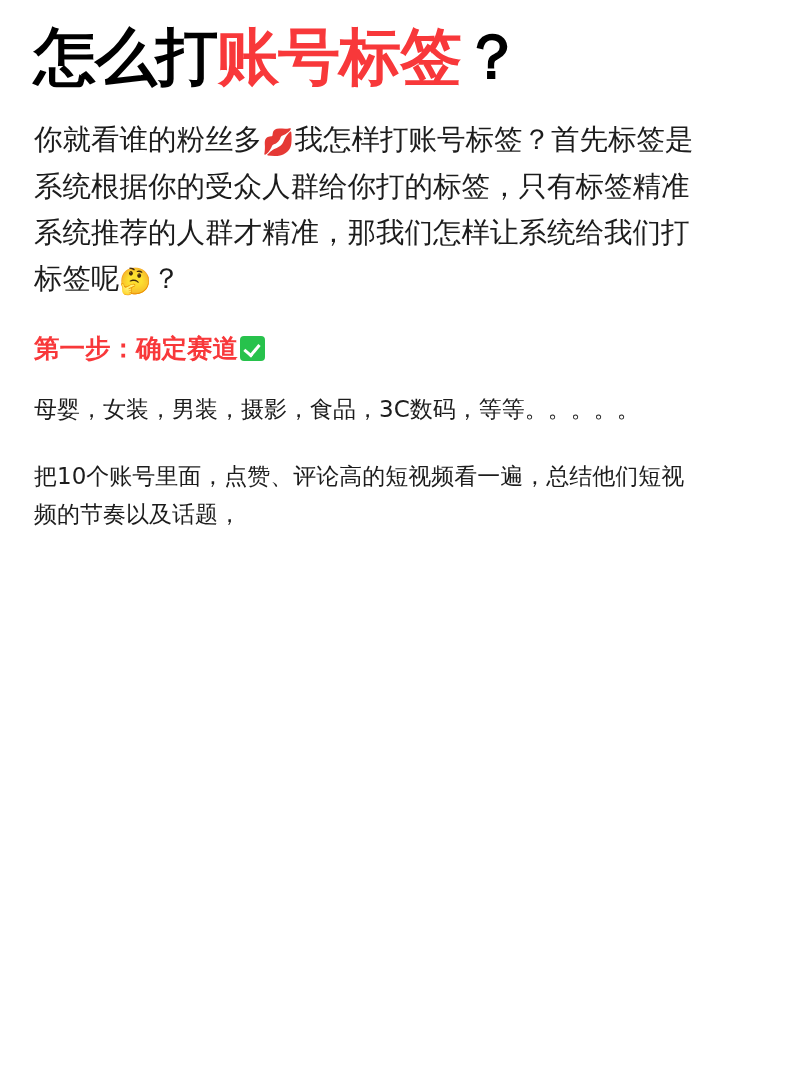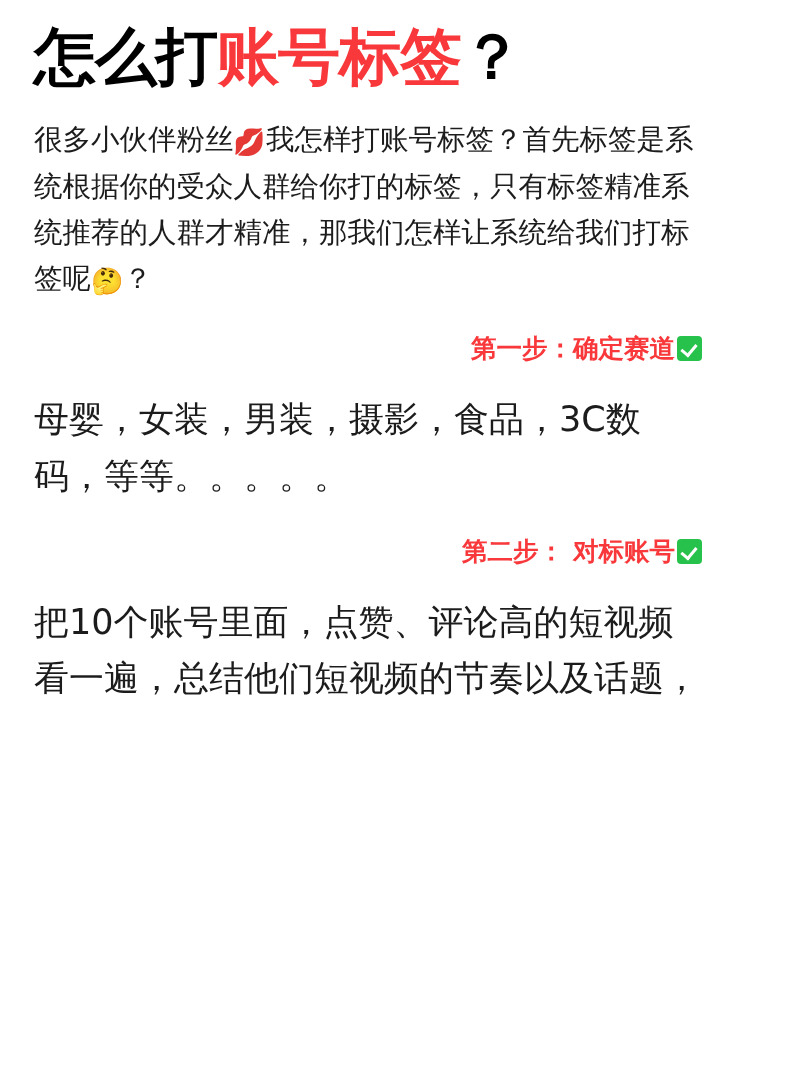--- a/index.html
+++ b/index.html
@@ -47,21 +47,20 @@
     vertical-align: -2px;
   }
 
   
   .step-head {
     color: #f8383a;
     font-weight: 700;
     font-size: 25.5px;
     margin: 0 0 26px 0;
     line-height: 1.3;
-    text-align: right;
   }
   .check {
     display: inline-block;
     width: 25px;
     height: 25px;
     border-radius: 4px;
     background: #27c24c;
     color: #ffffff;
     position: relative;
     vertical-align: -4px;
@@ -73,21 +72,21 @@
     left: 7px;
     top: 5px;
     width: 7px;
     height: 12px;
     border-right: 3px solid #fff;
     border-bottom: 3px solid #fff;
     transform: rotate(40deg);
   }
 
   .para {
-    font-size: 35px;
+    font-size: 23px;
     line-height: 1.62;
     color: #1c1c1c;
     margin: 0 0 30px 0;
   }
   .u {
     font-weight: 700;
     text-decoration: underline;
     text-decoration-thickness: 2.5px;
     text-underline-offset: 5px;
     color: #000;
@@ -96,27 +95,24 @@
 </head>
 <body>
 
 <div class="page">
 
   <h1 class="title">
     <span class="black">怎么打</span><span class="red">账号标签</span><span class="black">？</span>
   </h1>
 
   <p class="intro">
-    <span>很多小伙伴粉丝</span><span class="emoji">💋</span><span>我怎样打账号标签？首先标签是系统根据你的受众人群给你打的标签，只有标签精准系统推荐的人群才精准，那我们怎样让系统给我们打标签呢</span><span class="emoji">🤔</span><span>？</span>
+    <span>你就看谁的粉丝多</span><span class="emoji">💋</span><span>我怎样打账号标签？首先标签是系统根据你的受众人群给你打的标签，只有标签精准系统推荐的人群才精准，那我们怎样让系统给我们打标签呢</span><span class="emoji">🤔</span><span>？</span>
   </p>
 
   <p class="step-head">
     <span>第一步：确定赛道</span><span class="check"></span>
   </p>
   <p class="para">母婴，女装，男装，摄影，食品，3C数码，等等。。。。。</p>
 
-  <p class="step-head">
-    <span>第二步： 对标账号</span><span class="check"></span>
-  </p>
 
   <p class="para">把10个账号里面，点赞、评论高的短视频看一遍，总结他们短视频的节奏以及话题，</p>
 
 </div>
 
 </body></html>

